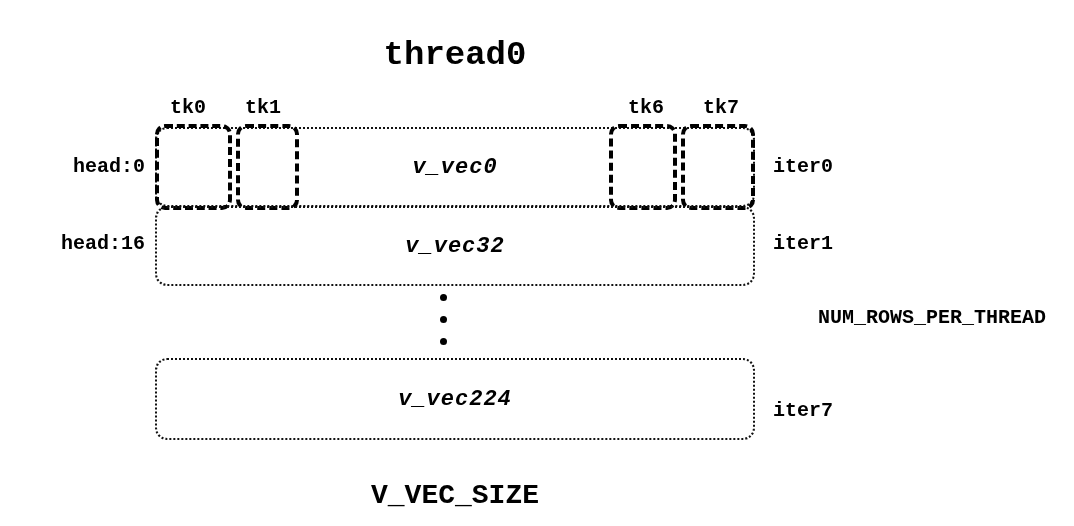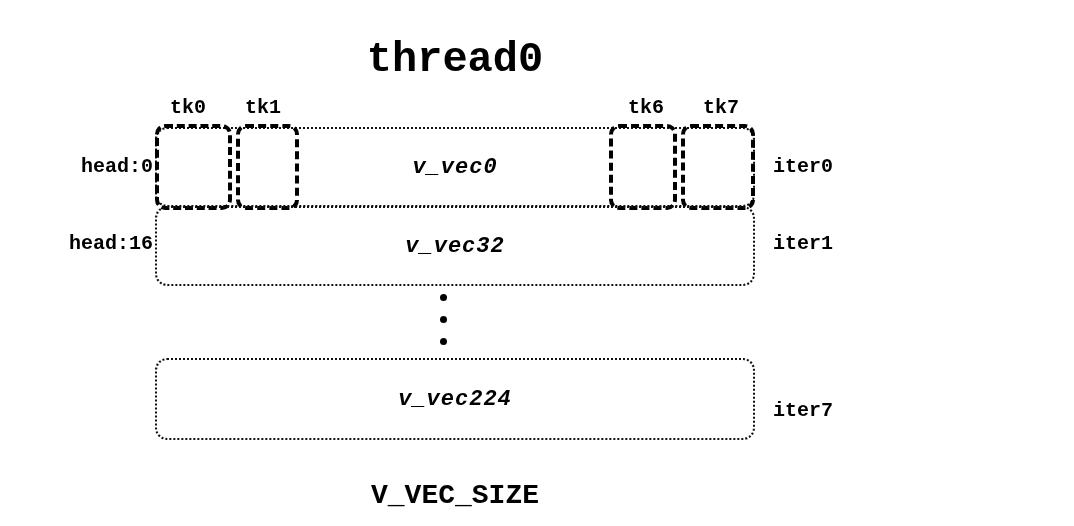--- a/index.html
+++ b/index.html
@@ -9,33 +9,33 @@
     height: 526px;
     background: #ffffff;
     color: #000000;
     font-family: "Liberation Mono", "DejaVu Sans Mono", monospace;
     overflow: hidden;
   }
   .title {
     position: absolute;
     left: 155px; top: 36px; width: 600px;
     text-align: center;
-    font-size: 42px;
+    font-size: 34px;
     font-weight: bold;
     letter-spacing: 0px;
   }
   .lbl {
     position: absolute;
     font-size: 20px;
     font-weight: bold;
     white-space: nowrap;
     line-height: 24px;
   }
   .tk-label { text-align: center; width: 70px; top: 96px; }
-  .head-label { left: 28px; width: 125px; text-align: right; }
+  .head-label { left: 20px; width: 125px; text-align: right; }
   .iter-label { left: 773px; }
   .vecbox {
     position: absolute;
     left: 155px;
     width: 600px;
     border: 2px dotted #111111;
     border-radius: 12px;
     box-sizing: border-box;
     display: flex;
     align-items: center;
@@ -107,20 +107,21 @@
     <span class="vec-text">v_vec32</span>
   </div>
   <div class="lbl iter-label" style="top:232px;">iter1</div>
 
   <div class="ellipsis">
     <span class="dot"></span>
     <span class="dot"></span>
     <span class="dot"></span>
   </div>
 
+  <div class="lbl right-note">NUM_ROWS_PER_THREAD</div>
 
   <div class="vecbox" style="top:358px; height:82px;">
     <span class="vec-text">v_vec224</span>
   </div>
   <div class="lbl iter-label" style="top:399px;">iter7</div>
 
   <div class="bottom-note">V_VEC_SIZE</div>
 
 </div>
 

